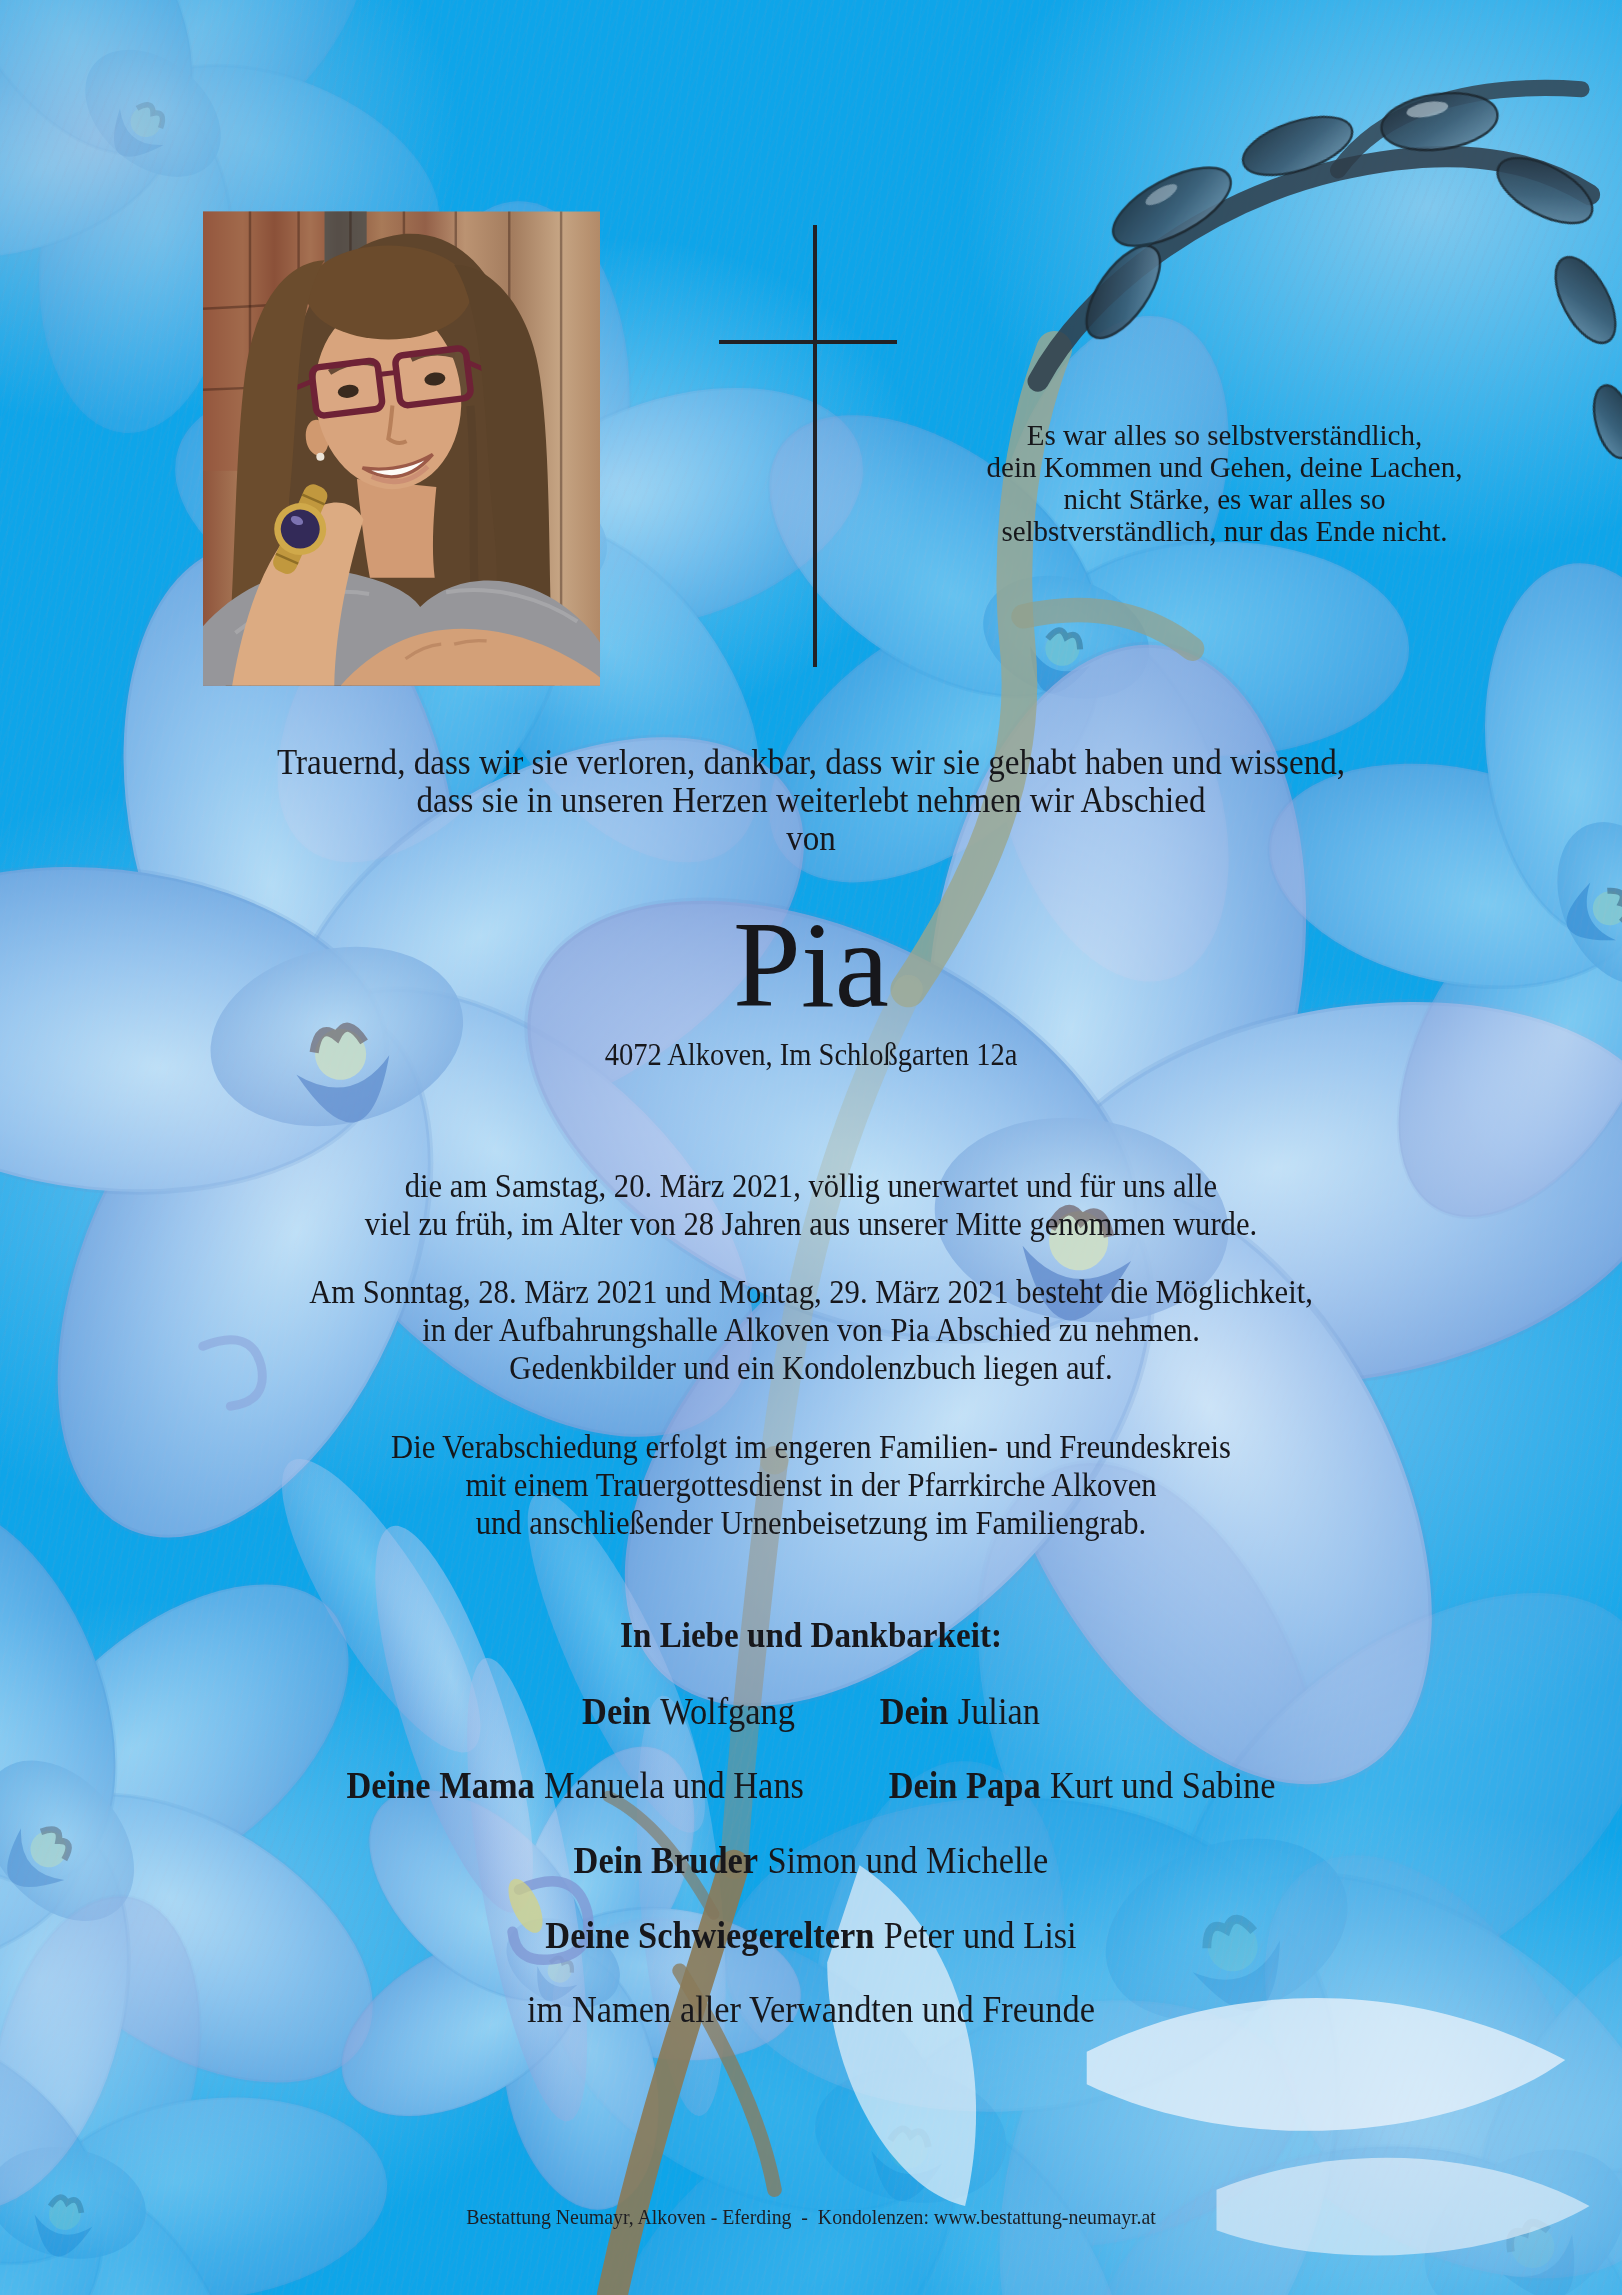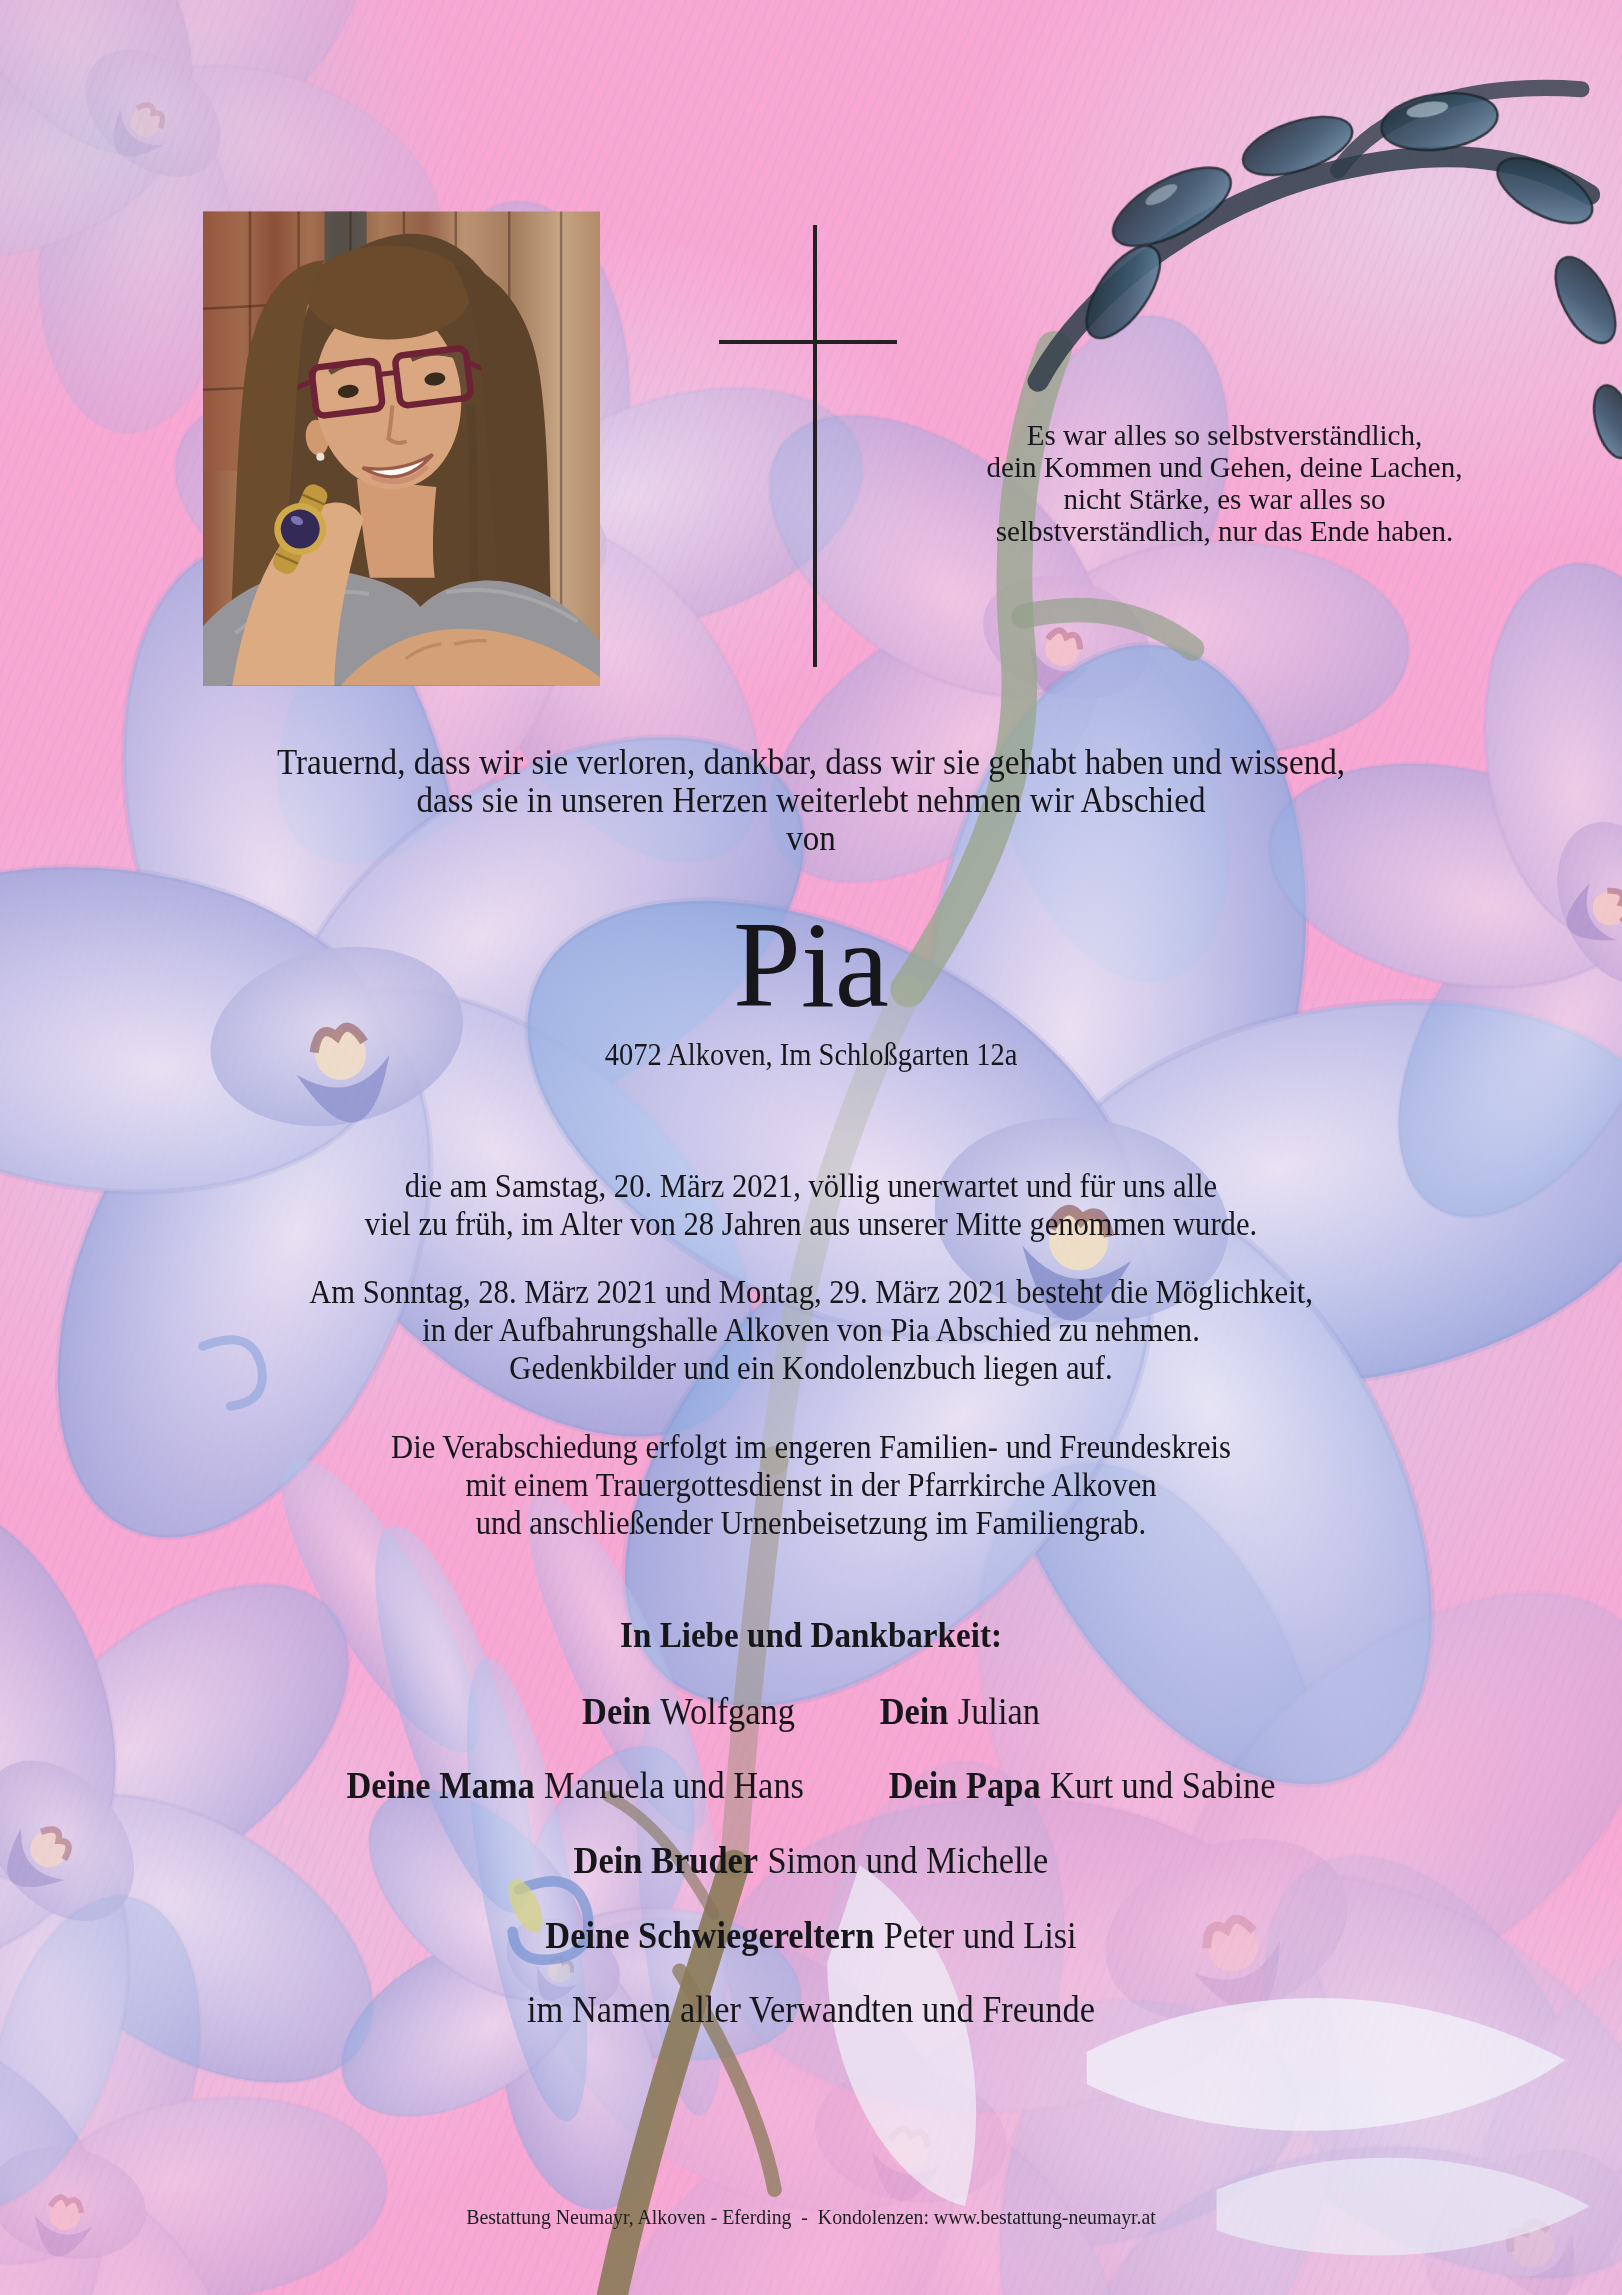--- a/index.html
+++ b/index.html
@@ -1,18 +1,18 @@
 <!DOCTYPE html>
 <html style="font-size:13px"><head>
 <meta charset="utf-8">
 <style>
   html,body{margin:0;padding:0;background:#e8e8e8;}
   .page{
     position:relative;width:1622px;height:2295px;overflow:hidden;
-    background:#f9a8d4;color:#17171b;
+    background:#0ea5e9;color:#17171b;
     font-family:"Liberation Serif","DejaVu Serif",serif;
   }
   .washes{position:absolute;inset:0;z-index:0;background:
     radial-gradient(ellipse 519px 406px at 6% 6%,  rgba(197,203,226,.65), transparent 70%),
     radial-gradient(ellipse 665px 503px at 88% 9%, rgba(223,230,242,.55), transparent 70%),
     radial-gradient(ellipse 438px 349px at 38% 21%,rgba(226,233,247,.50), transparent 70%),
     radial-gradient(ellipse 746px 535px at 16% 50%,rgba(213,223,244,.45), transparent 70%),
     radial-gradient(ellipse 827px 584px at 76% 60%,rgba(205,217,242,.50), transparent 70%),
     radial-gradient(ellipse 665px 470px at 10% 84%,rgba(218,227,245,.50), transparent 70%),
     radial-gradient(ellipse 762px 470px at 86% 93%,rgba(226,232,245,.50), transparent 70%);}
@@ -229,21 +229,21 @@
 
   <div>
     <div class="cross-v"></div>
     <div class="cross-h"></div>
   </div>
 
   <div class="txt poem" style="top:419px">
     <div>Es war alles so selbstverständlich,</div>
     <div>dein Kommen und Gehen, deine Lachen,</div>
     <div>nicht Stärke, es war alles so</div>
-    <div>selbstverständlich, nur das Ende haben.</div>
+    <div>selbstverständlich, nur das Ende nicht.</div>
   </div>
 
   <div class="txt intro">
     <div>Trauernd, dass wir sie verloren, dankbar, dass wir sie gehabt haben und wissend,</div>
     <div>dass sie in unseren Herzen weiterlebt nehmen wir Abschied</div>
     <div>von</div>
   </div>
 
   <div class="txt name">Pia</div>
   <div class="txt addr cond">4072 Alkoven, Im Schloßgarten 12a</div>

